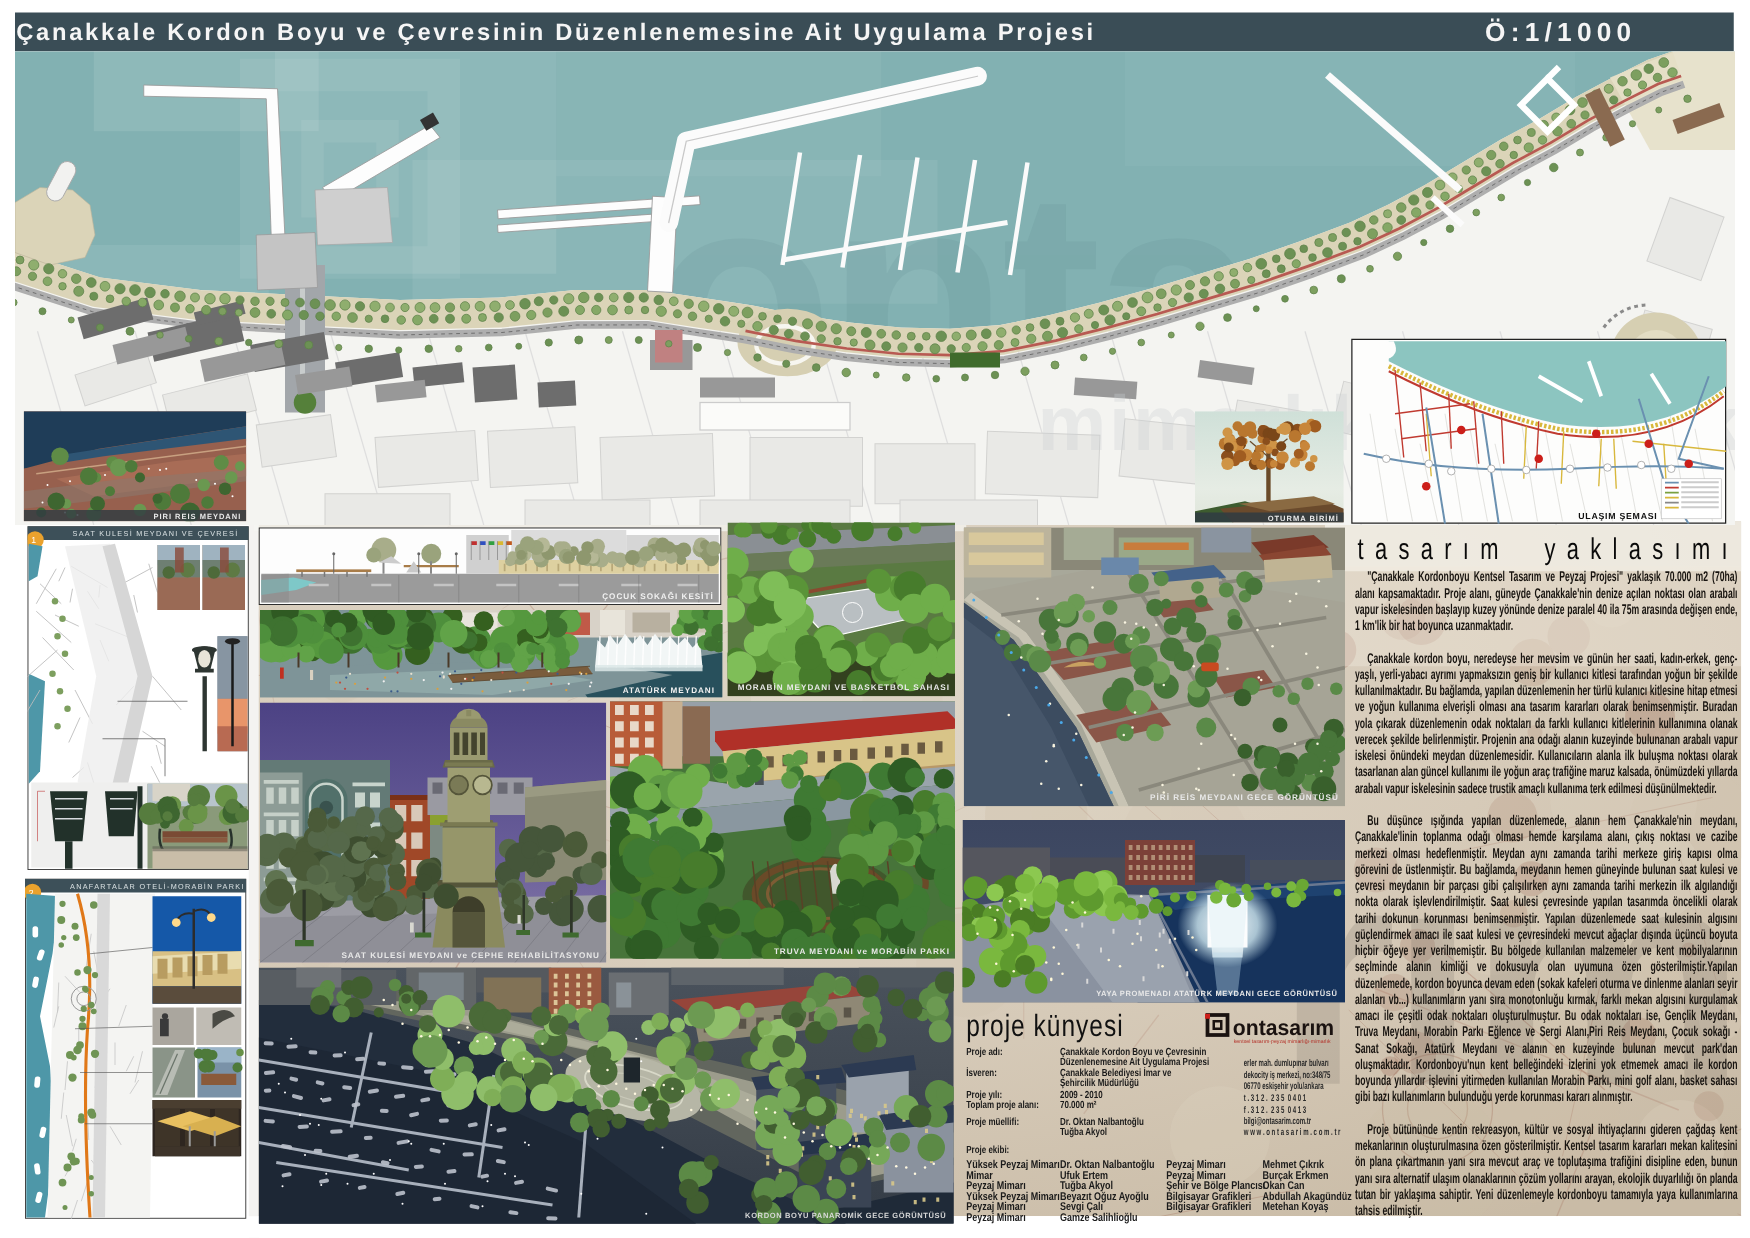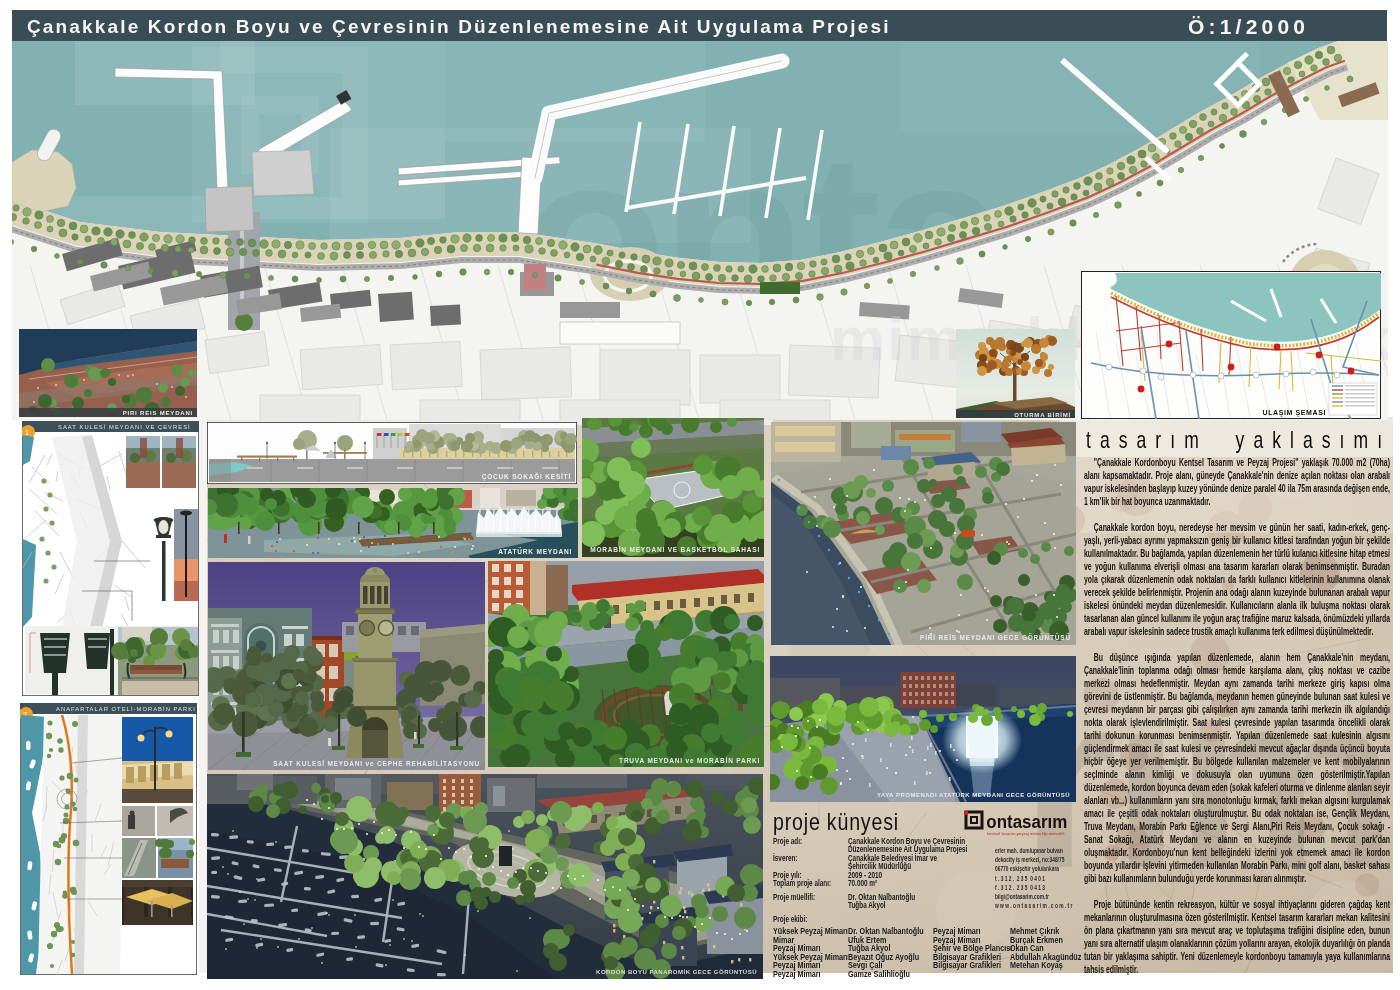--- a/index.html
+++ b/index.html
@@ -4,22 +4,22 @@
 <style>
   html,body{margin:0;padding:0;}
   body{width:1400px;height:990px;position:relative;overflow:hidden;background:#ffffff;
        font-family:"Liberation Sans", sans-serif;}
   .abs{position:absolute;}
 </style>
 </head>
 <body>
 
 <div class="abs" style="left:12px;top:10px;width:1375px;height:31px;background:#3a4d56;"></div>
-<div class="abs" style="left:27px;top:16px;color:#f5f5f5;font-size:19px;font-weight:bold;letter-spacing:2.15px;white-space:nowrap;">Çanakkale Kordon Boyu ve Çevresinin Düzenlenemesine Ait Uygulama Projesi</div>
-<div class="abs" style="left:1188px;top:15px;color:#f5f5f5;font-size:21px;font-weight:bold;letter-spacing:4.2px;">Ö:1/2000</div>
+<div class="abs" style="left:13px;top:16px;color:#f5f5f5;font-size:19px;font-weight:bold;letter-spacing:2.15px;white-space:nowrap;">Çanakkale Kordon Boyu ve Çevresinin Düzenlenemesine Ait Uygulama Projesi</div>
+<div class="abs" style="left:1188px;top:15px;color:#f5f5f5;font-size:21px;font-weight:bold;letter-spacing:4.2px;">Ö:1/1000</div>
 <div class="abs" style="left:200px;top:417px;width:1193px;height:556px;"><svg width="1193" height="556" viewBox="0 0 1193 556">
       <defs>
         <radialGradient id="pg1" cx="35%" cy="25%" r="90%">
           <stop offset="0" stop-color="#e0d8ca"></stop>
           <stop offset="0.55" stop-color="#d6cab8"></stop>
           <stop offset="1" stop-color="#c9bba6"></stop>
         </radialGradient>
       </defs>
       <rect width="1193" height="556" fill="url(#pg1)"></rect>
       <circle cx="284" cy="303" r="35" fill="#dcd1be" opacity="0.28"></circle>

